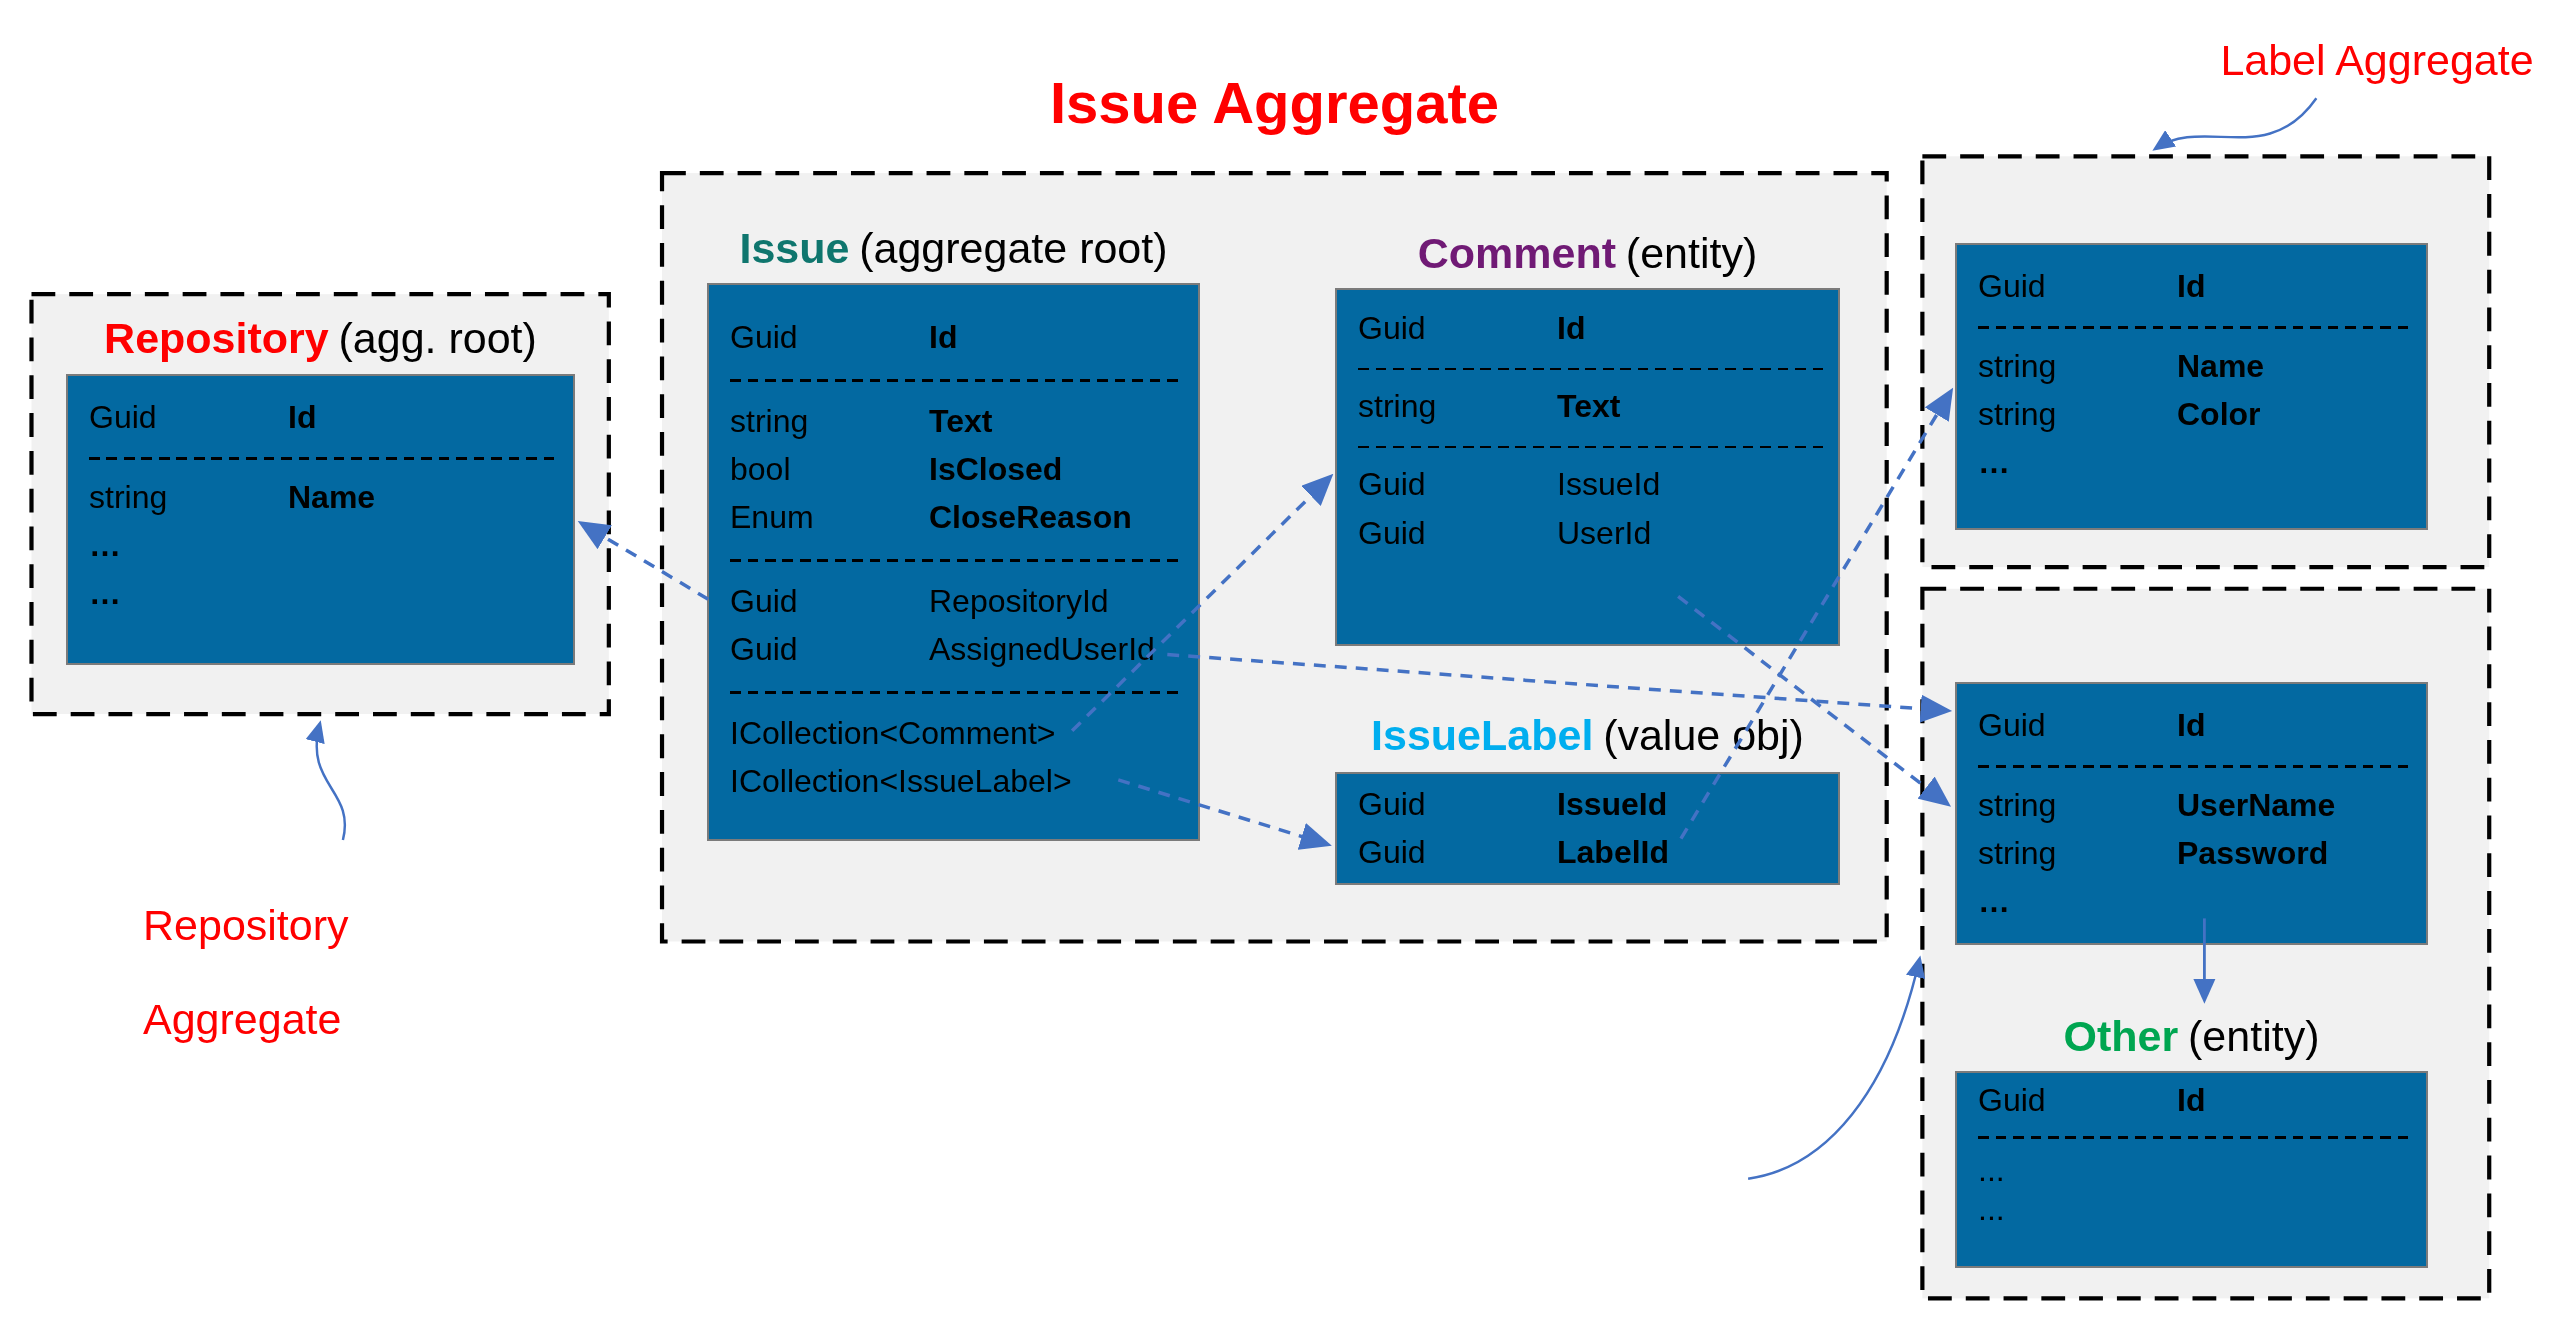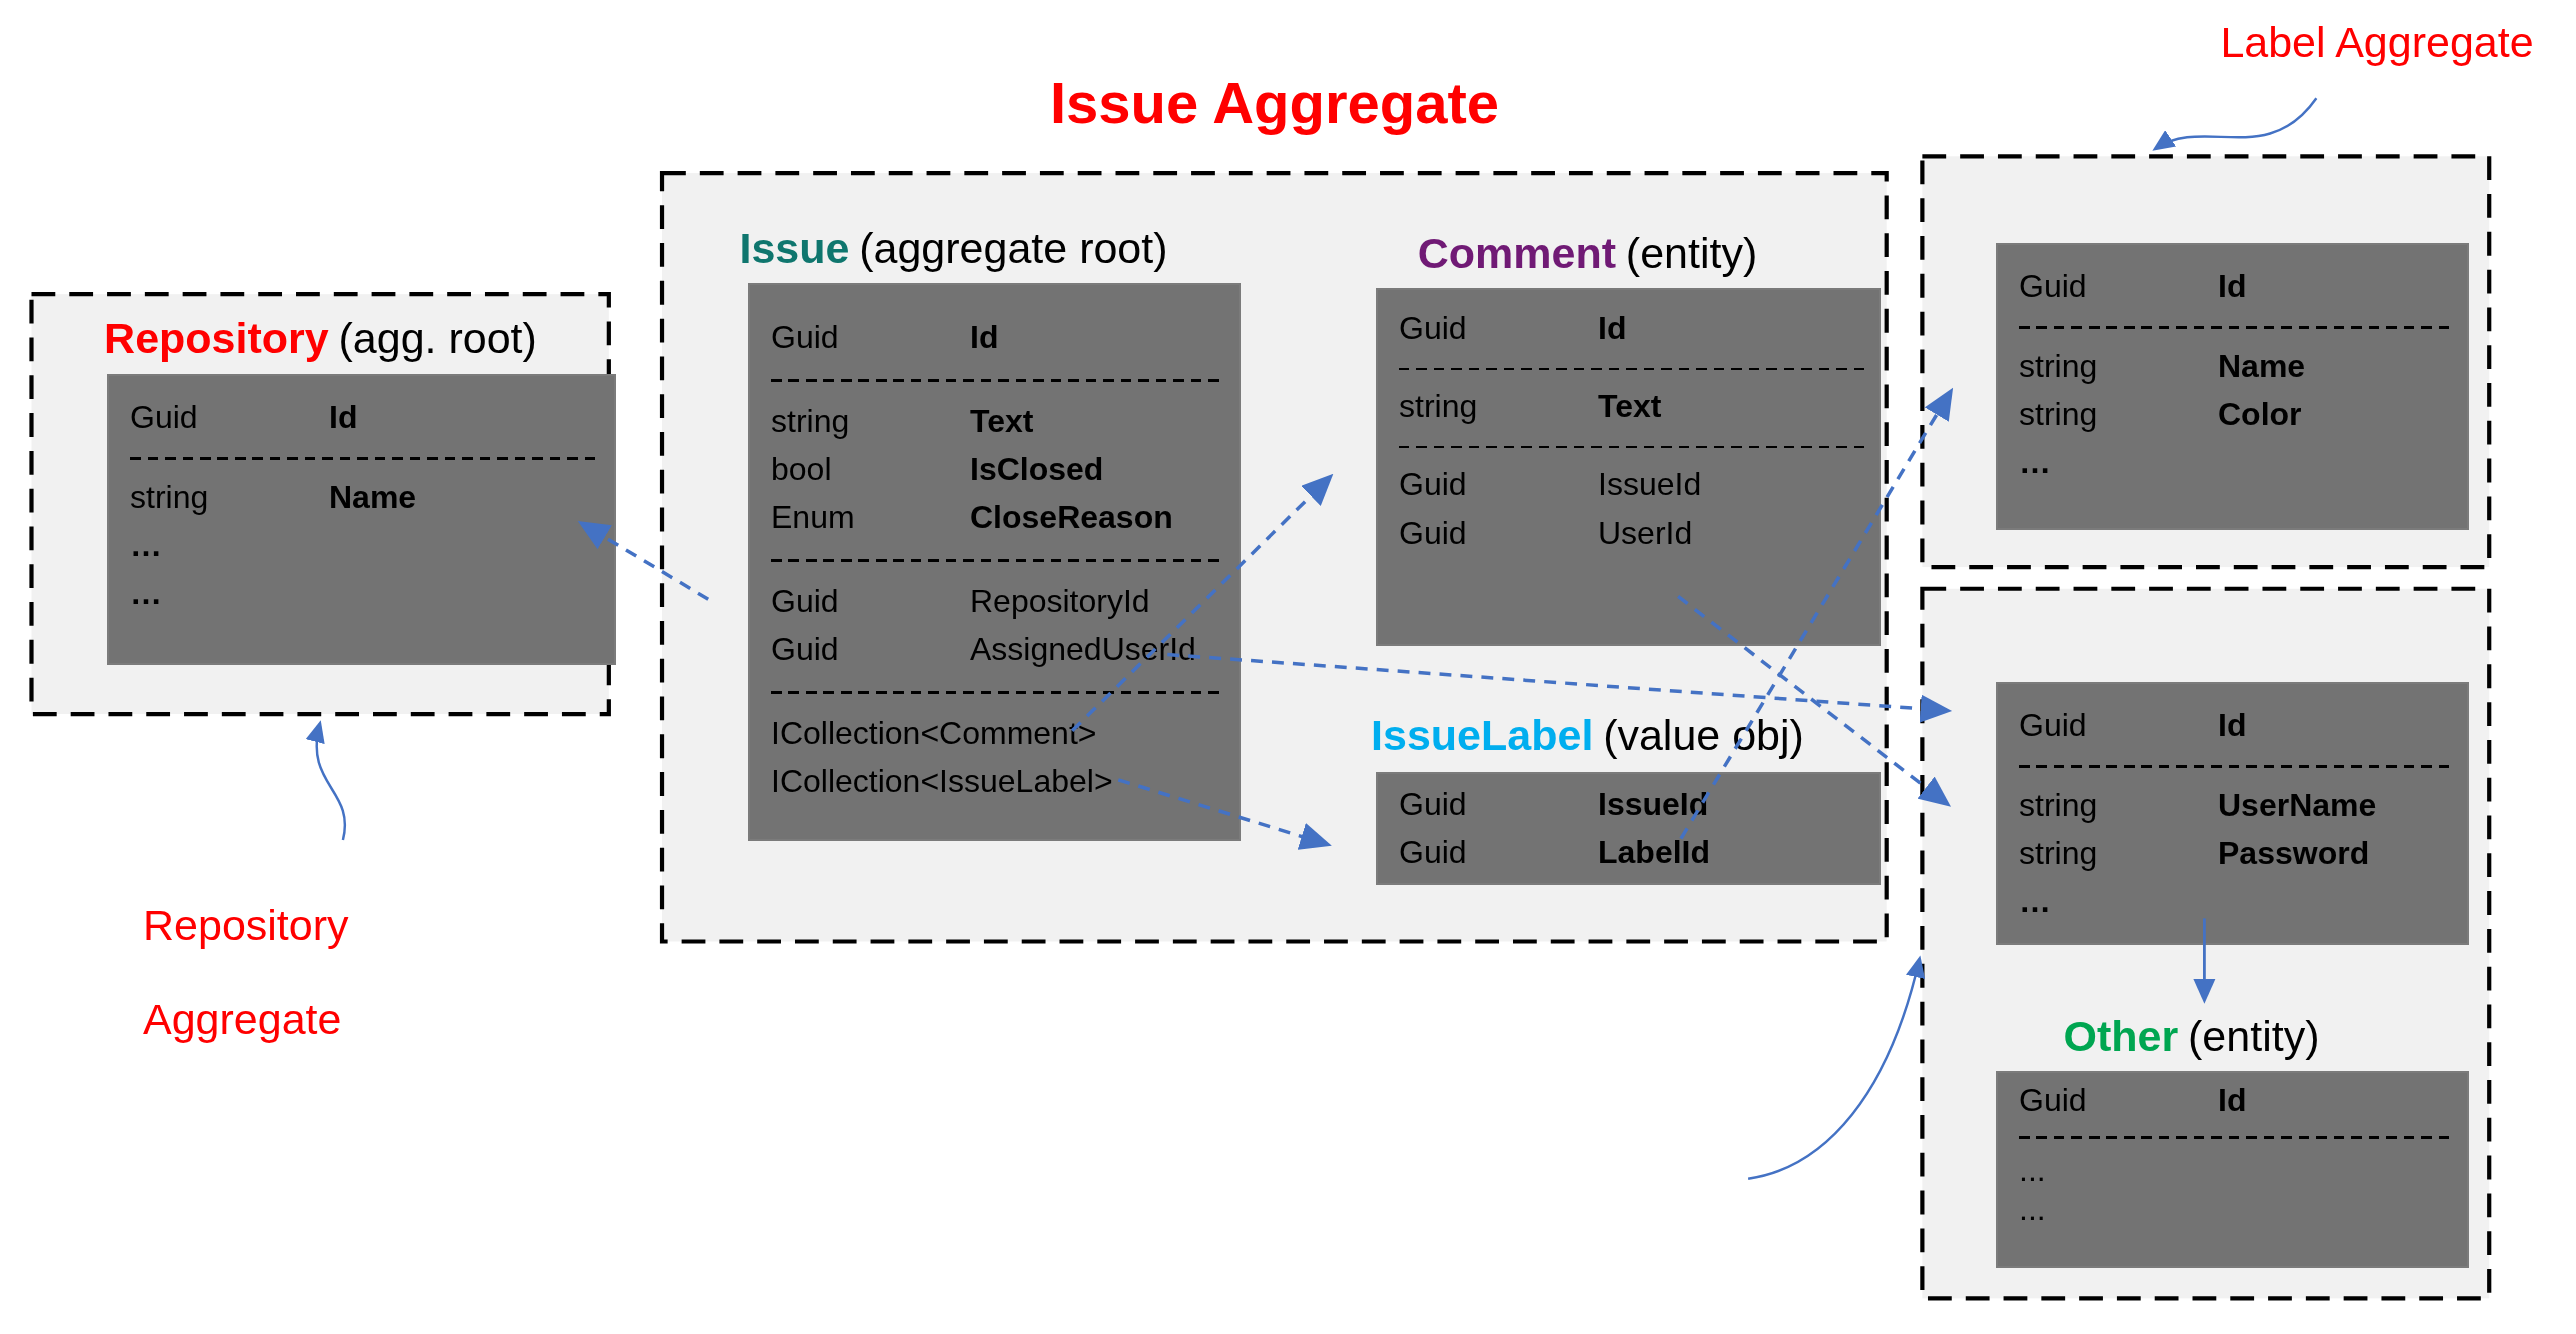--- a/index.html
+++ b/index.html
@@ -22,22 +22,22 @@
   
   .big-title{position:absolute;left:662px;top:69px;width:1225px;text-align:center;
     font-size:58px;font-weight:bold;color:var(--red);}
   .note{position:absolute;color:var(--red);font-size:43px;line-height:94px;}
   
   .ehead{position:absolute;height:49px;line-height:49px;text-align:center;
     font-size:43px;white-space:nowrap;}
   .ehead .ename{font-weight:bold;}
   .ehead .ekind{margin-left:9.8px;color:var(--ink);}
   
-  .tbl{position:absolute;background:#737373;border:2.8px solid var(--tborder);
-    box-sizing:border-box;padding:17px 0 0 21px;overflow:hidden;font-size:32px;margin-left:41px;}
+  .tbl{position:absolute;background:#0369a1;border:2.8px solid var(--tborder);
+    box-sizing:border-box;padding:17px 0 0 21px;overflow:hidden;font-size:32px;}
   .tbl .row{height:48px;line-height:48px;display:flex;white-space:nowrap;}
   .tbl .row .c1{width:199px;flex:none;}
   .tbl .b{font-weight:bold;}
   .tbl .sep{height:32px;position:relative;}
   .tbl .sep i{position:absolute;left:0;right:15.4px;top:50%;height:2.8px;
     background:repeating-linear-gradient(90deg,var(--ink) 0 10.5px,transparent 10.5px 17.5px);}
   .t-issue{padding-top:28px;}
   .t-issue .sep{height:36px;}
   .t-comment{padding-top:14px;}
   .t-comment .row{height:49px;line-height:49px;}
@@ -58,21 +58,21 @@
     <rect class="agg-rect" x="2747" y="223" width="810" height="587" stroke-dasharray="34 20"></rect>
     <rect class="agg-rect" x="2747" y="841" width="810" height="1014" stroke-dasharray="34 20"></rect>
   </svg>
 
   <div class="big-title">Issue Aggregate</div>
 
   <div class="note" style="left:143px;top:878px;width:301px;">
     <div>Repository</div>
     <div>Aggregate</div>
   </div>
-  <div class="note" style="left:2195px;top:11px;width:364px;text-align:center;line-height:63px;">Label Aggregate</div>
+  <div class="note" style="left:2195px;top:29px;width:364px;text-align:center;line-height:63px;">Label Aggregate</div>
 
   <div class="ehead" style="left:707px;top:224px;width:493px;">
     <span class="ename" style="color: #0f766e;">Issue</span><span class="ekind">(aggregate root)</span>
   </div>
   <div class="ehead" style="left:1335px;top:229px;width:505px;">
     <span class="ename" style="color: #701a75;">Comment</span><span class="ekind">(entity)</span>
   </div>
   <div class="ehead" style="left:1335px;top:711px;width:505px;">
     <span class="ename" style="color: rgb(0, 174, 239);">IssueLabel</span><span class="ekind">(value obj)</span>
   </div>

